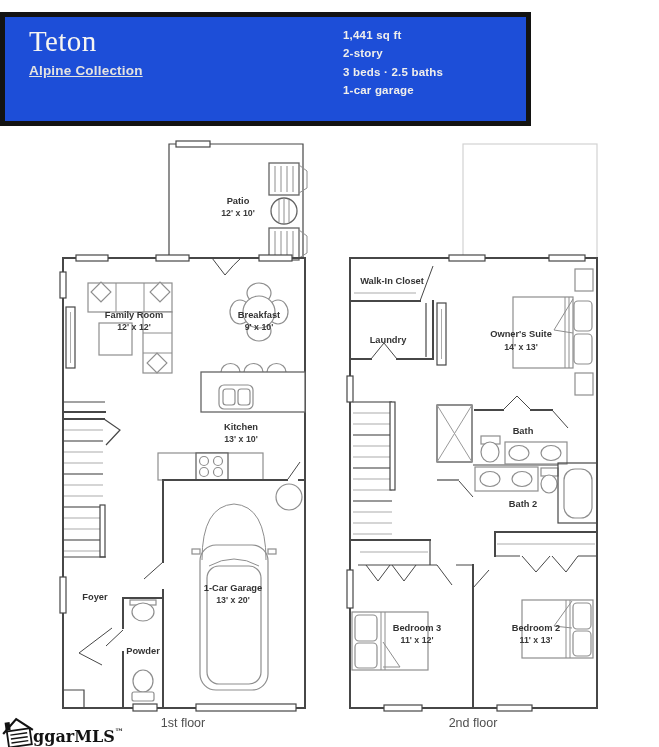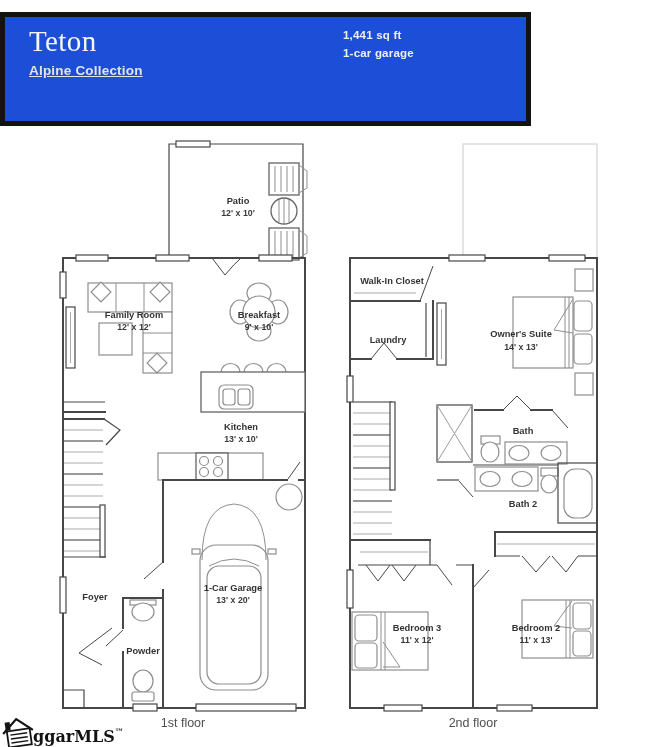--- a/index.html
+++ b/index.html
@@ -41,20 +41,22 @@
 </head>
 <body>
 
 <div class="page">
 
   <div class="header">
     <div class="h-title">Teton</div>
     <div class="h-sub">Alpine Collection</div>
     <div class="h-right">
       <div class="spec">1,441 sq ft</div>
+      <div class="spec">2-story</div>
+      <div class="spec">3 beds · 2.5 baths</div>
       <div class="spec">1-car garage</div>
     </div>
   </div>
 
   <svg class="plans" width="659" height="747" viewBox="0 0 659 747">
 
     <g>
 
       <g>
         <path class="wt" d="M169,258 V144 H303 V258"></path>

